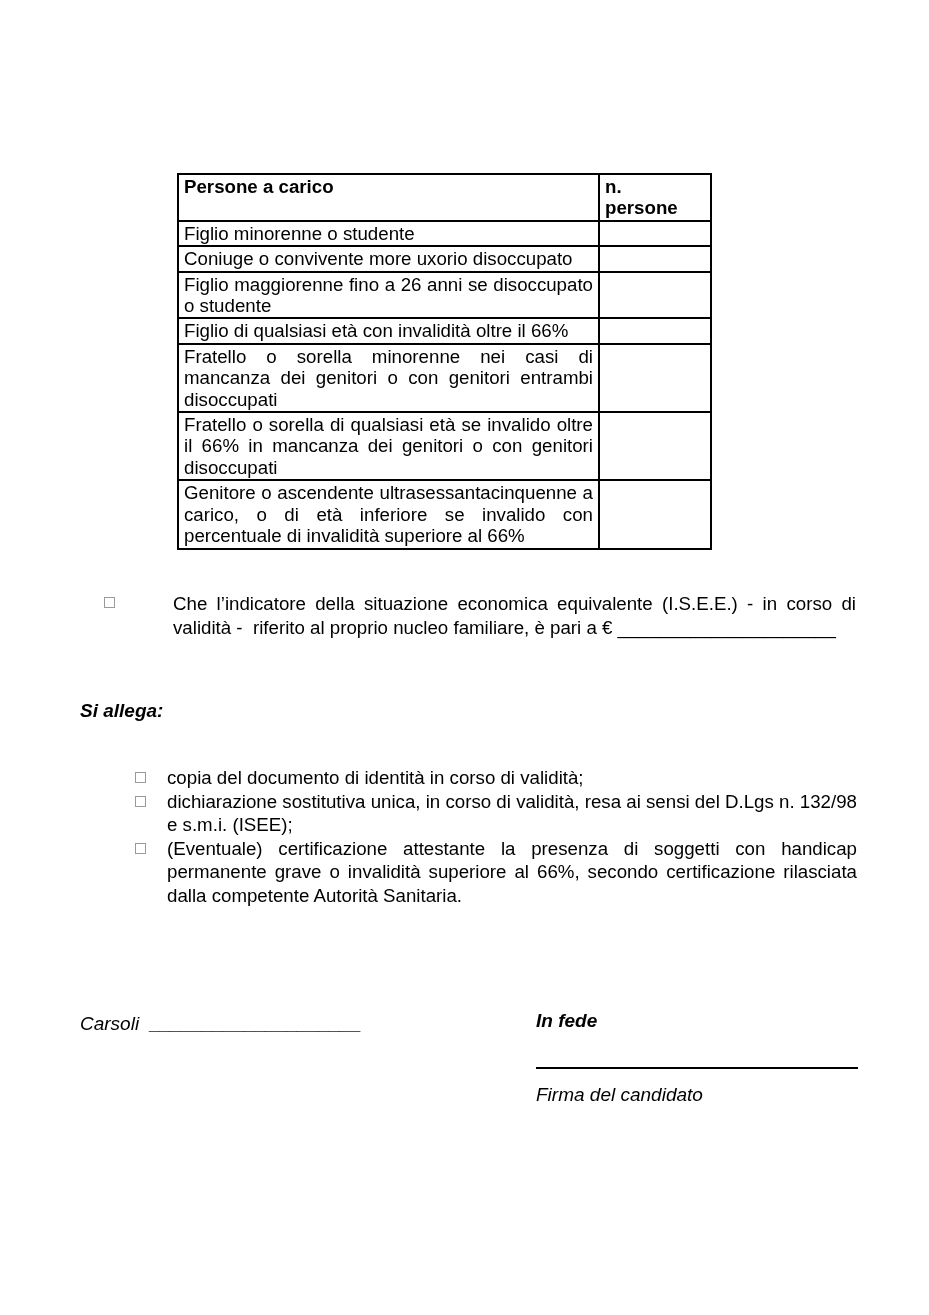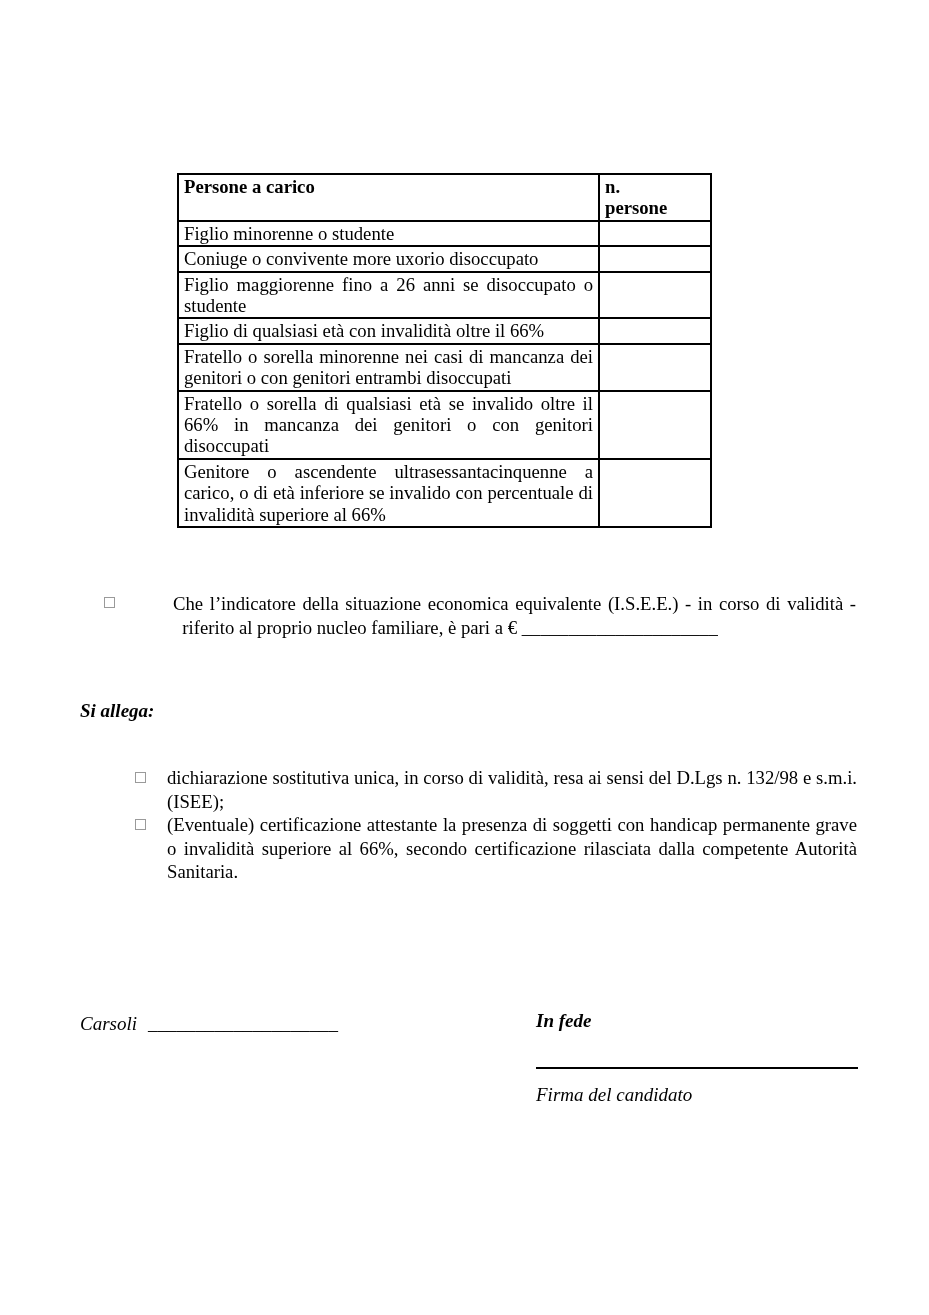--- a/index.html
+++ b/index.html
@@ -3,21 +3,21 @@
 <meta charset="utf-8">
 <style>
   * { margin: 0; padding: 0; box-sizing: border-box; }
   html, body { background: #ffffff; }
   .page {
     position: relative;
     width: 929px;
     height: 1309px;
     background: #ffffff;
     color: #000000;
-    font-family: Liberation Serif, serif;
+    font-family: Liberation Sans, sans-serif;
     font-size: 18.7px;
     overflow: hidden;
   }
 
   
   .doc-table {
     position: absolute;
     left: 177px;
     top: 173px;
     width: 533px;
@@ -167,20 +167,24 @@
     </table>
 
   <div class="isee-row">
     <span class="cbx"></span>
     <p class="isee-text"><span>Che l’indicatore della situazione economica equivalente (I.S.E.E.) - in corso di validità -&nbsp;&nbsp;riferito al proprio nucleo familiare, è pari a €</span> <span class="blank">_____________________</span></p>
   </div>
 
   <div class="si-allega">Si allega:</div>
 
   <div class="attachments">
+    <div class="attachment-item">
+      <span class="cbx"></span>
+      <p class="attachment-text">copia del documento di identità in corso di validità;</p>
+    </div>
     <div class="attachment-item">
       <span class="cbx"></span>
       <p class="attachment-text">dichiarazione sostitutiva unica, in corso di validità, resa ai sensi del D.Lgs n. 132/98 e s.m.i. (ISEE);</p>
     </div>
     <div class="attachment-item">
       <span class="cbx"></span>
       <p class="attachment-text">(Eventuale) certificazione attestante la presenza di soggetti con handicap permanente grave o invalidità superiore al 66%, secondo certificazione rilasciata dalla competente Autorità Sanitaria.</p>
     </div>
   </div>
 

